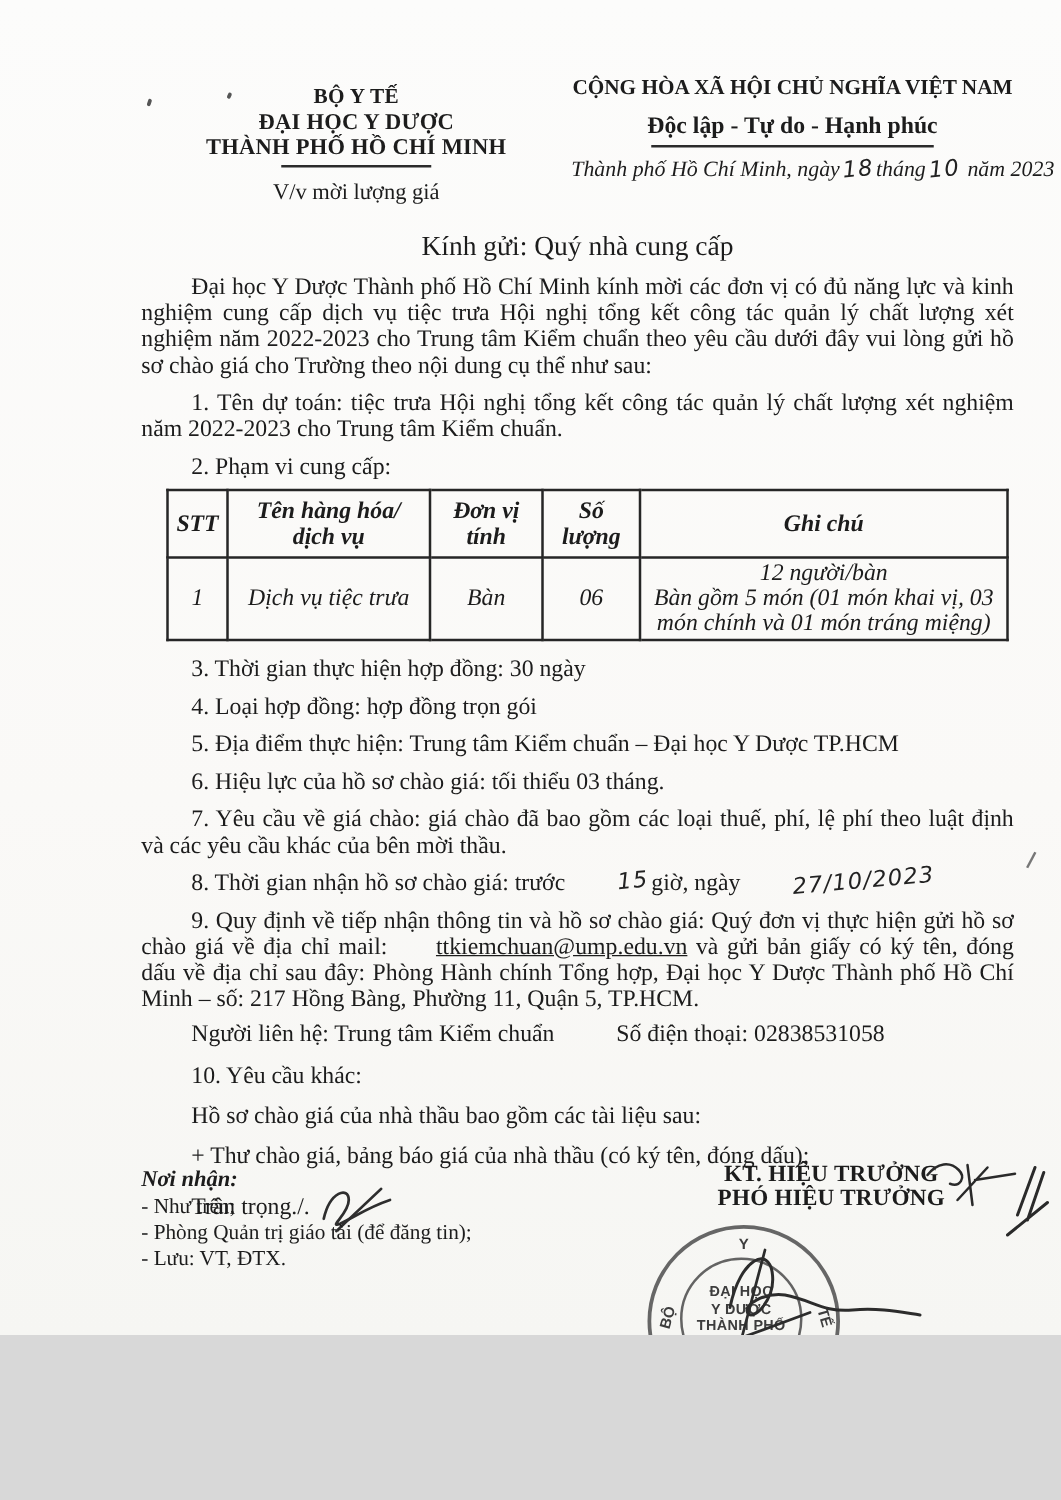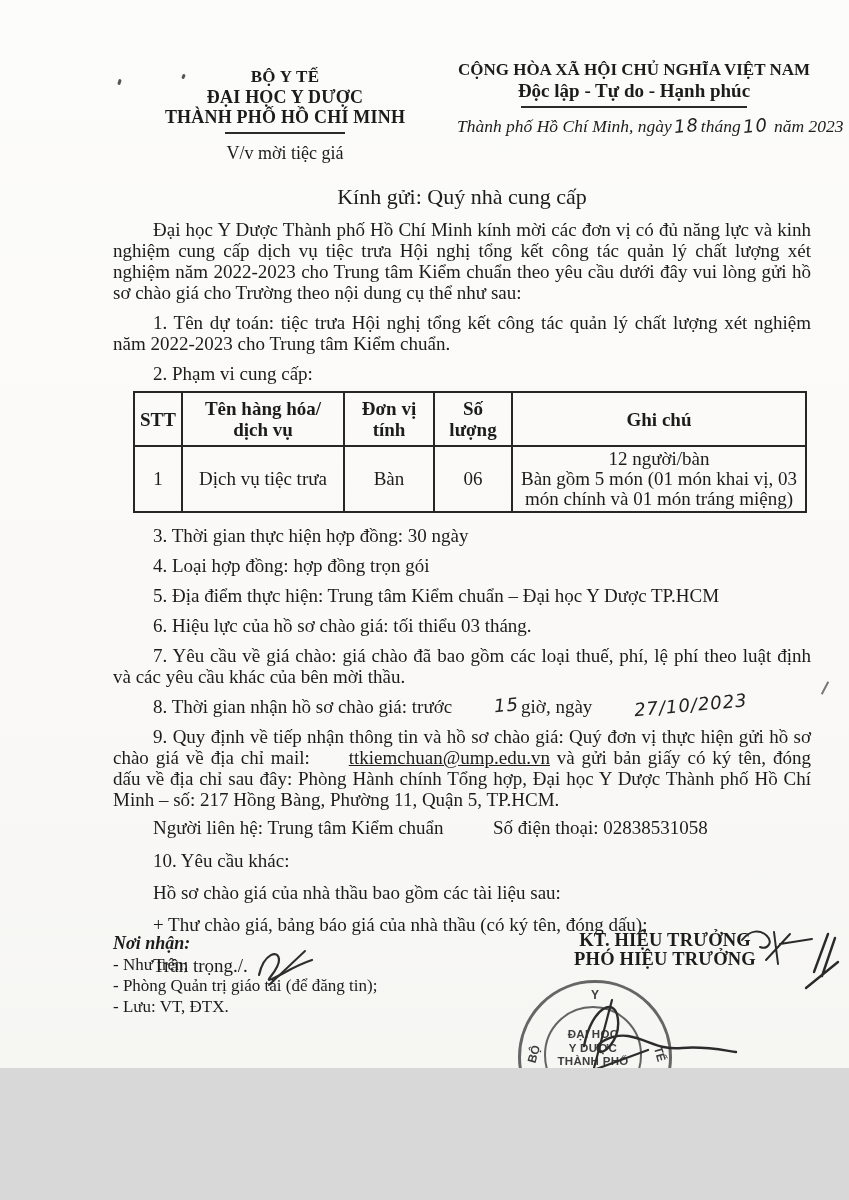--- a/index.html
+++ b/index.html
@@ -15,36 +15,36 @@
   .letterhead { display:flex; }
   .lh-left  { width:344px; text-align:center; padding-top:7px; }
   .lh-right { width:354px; text-align:center; }
   .lh-ministry { font-size:17px; font-weight:bold; letter-spacing:.3px; }
   .lh-org { font-size:18px; font-weight:bold; line-height:20px; letter-spacing:.2px; }
   .lh-rule { height:2px; background:#2b2b2b; }
   .lh-rule-left  { width:120px; margin:5px auto 9px; }
   .lh-rule-right { width:226px; margin:4px auto 6px; }
   .lh-subject { font-size:18px; margin-top:5px; }
   .lh-nat1 { font-size:17px; font-weight:bold; }
-  .lh-nat2 { font-size:19px; font-weight:bold; margin-top:0; }
+  .lh-nat2 { font-size:19px; font-weight:bold; margin-top:10px; }
   .lh-date { font-style:italic; font-size:17.5px; margin-top:7px; white-space:nowrap; }
 
   .salutation { text-align:center; font-size:22px; margin-top:20px; }
 
   .para { margin:9px 0 0 0; font-size:19px; line-height:21px; text-align:justify; text-indent:40px; }
 
   .hand {
     font-family:"DejaVu Sans",sans-serif; font-style:italic; font-weight:500;
     display:inline-block; transform:rotate(-5deg); font-size:18px; margin:0 2px;
     letter-spacing:1px; color:#222;
   }
   .email { text-decoration:underline;margin-left:32px; }
 
   
-  table.scope { border-collapse:collapse; margin:7px 0 0 20px; table-layout:fixed; width:672px; }
+  table.scope { border-collapse:collapse; margin:7px 0 0 20px; table-layout:fixed; width:672px;font-style:italic; }
   .scope th,.scope td { border:2px solid #262626; text-align:center; vertical-align:middle; }
   .scope th { font-size:19px; line-height:21px; font-weight:bold; white-space:pre-line; padding:5px 2px; }
   .scope td { font-size:19px; line-height:20px; padding:2px 4px; }
   .note-cell { white-space:pre-line; }
 
   .contact-row { position:relative; margin-top:7px; font-size:19px; line-height:21px; height:22px; }
   .contact { margin-left:40px; }
   .phone { position:absolute; left:380px; top:0; }
 
   .closing-row { position:relative; margin-top:20px; margin-left:40px; font-size:19px; height:26px; }
@@ -88,21 +88,21 @@
 
 <div class="page">
   <div class="content">
 
     <div class="letterhead">
       <div class="lh-left">
         <div class="lh-ministry">BỘ Y TẾ</div>
         <div class="lh-org">ĐẠI HỌC Y DƯỢC</div>
         <div class="lh-org">THÀNH PHỐ HỒ CHÍ MINH</div>
         <div class="lh-rule lh-rule-left"></div>
-        <div class="lh-subject">V/v mời tiệc giá</div>
+        <div class="lh-subject">V/v mời lượng giá</div>
       </div>
       <div class="lh-right">
         <div class="lh-nat1">CỘNG HÒA XÃ HỘI CHỦ NGHĨA VIỆT NAM</div>
         <div class="lh-nat2">Độc lập - Tự do - Hạnh phúc</div>
         <div class="lh-rule lh-rule-right"></div>
         <div class="lh-date"><span>Thành phố Hồ Chí Minh, ngày</span><span class="hand">18</span><span>tháng</span><span class="hand">10</span> <span>năm 2023</span></div>
       </div>
     </div>
 
     <div class="salutation">Kính gửi: Quý nhà cung cấp</div>

